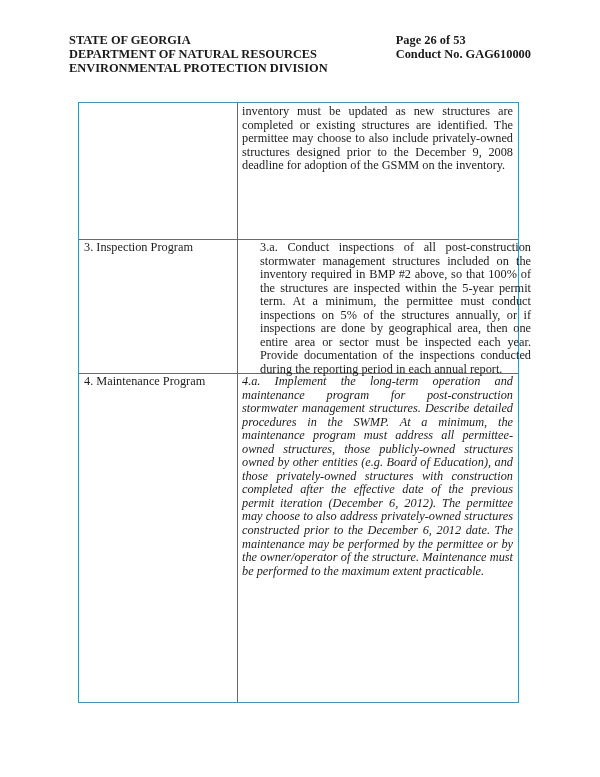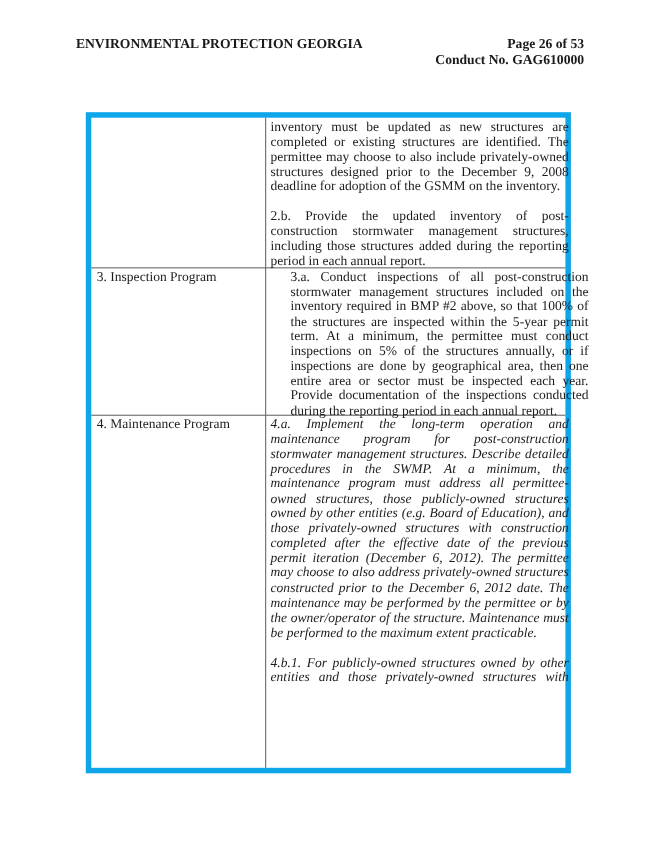--- a/index.html
+++ b/index.html
@@ -28,32 +28,31 @@
     .hdr-left {
       position: absolute;
       left: 0;
       top: 0;
       white-space: nowrap;
     }
     .hdr-right {
       position: absolute;
       right: 0;
       top: 0;
-      text-align: right;
       white-space: nowrap;
     }
     .hdr-line { display: block; }
 
     .permit-table {
       position: absolute;
       left: 78px;
       top: 102px;
       width: 441px;
       height: 601px;
-      border: 5px solid #0ea5e9;
+      border: 1px solid #0ea5e9;
       box-sizing: border-box;
     }
     .col-divider {
       position: absolute;
       left: 158px;
       top: 0;
       bottom: 0;
       width: 0;
       border-left: 1px solid #6a6a6a;
     }
@@ -84,42 +83,42 @@
     }
     .para + .para {
       margin-top: 13.55px;
     }
   </style>
 </head>
 <body>
 
 <div class="page-header">
   <div class="hdr-left">
-    <span class="hdr-line">ENVIRONMENTAL PROTECTION GEORGIA</span>
+    <span class="hdr-line">STATE OF GEORGIA</span>
+    <span class="hdr-line">DEPARTMENT OF NATURAL RESOURCES</span>
+    <span class="hdr-line">ENVIRONMENTAL PROTECTION DIVISION</span>
   </div>
   <div class="hdr-right">
     <span class="hdr-line">Page 26 of 53</span>
     <span class="hdr-line">Conduct No. GAG610000</span>
   </div>
 </div>
 
 <div class="permit-table">
   <div class="col-divider"></div>
   <div class="row-divider" style="top:136px;"></div>
   <div class="row-divider" style="top:270px;"></div>
 
   <div class="bmp-label" style="top:2px;"></div>
   <div class="req-cell" style="top:2px;">
     <p class="para">inventory must be updated as new structures are completed or existing structures are identified.  The permittee may choose to also include privately-owned structures designed prior to the December 9, 2008 deadline for adoption of the GSMM on the inventory.</p>
-    <p class="para">2.b. Provide the updated inventory of post-construction stormwater management structures, including those structures added during the reporting period in each annual report.</p>
   </div>
 
   <div class="bmp-label" style="top:138px;">3. Inspection Program</div>
   <div class="req-cell" style="top:138px;margin-left:18px;">
     <p class="para">3.a. Conduct inspections of all post-construction stormwater management structures included on the inventory required in BMP #2 above, so that 100% of the structures are inspected within the 5-year permit term.  At a minimum, the permittee must conduct inspections on 5% of the structures annually, or if inspections are done by geographical area, then one entire area or sector must be inspected each year. Provide documentation of the inspections conducted during the reporting period in each annual report.</p>
   </div>
 
   <div class="bmp-label" style="top:272px;">4.  Maintenance Program</div>
   <div class="req-cell" style="top:272px;font-style:italic;">
     <p class="para">4.a. Implement the long-term operation and maintenance program for post-construction stormwater management structures. Describe detailed procedures in the SWMP. At a minimum, the maintenance program must address all permittee-owned structures, those publicly-owned structures owned by other entities (e.g. Board of Education),  and those privately-owned structures with construction completed after the effective date of the previous permit iteration (December 6, 2012).  The permittee may choose to also address privately-owned structures constructed prior to the December 6, 2012 date.  The maintenance may be performed by the permittee or by the owner/operator of the structure. Maintenance must be performed to the maximum extent practicable.</p>
-    <p class="para" style="text-align-last: justify;">4.b.1. For publicly-owned structures owned by other entities and those privately-owned structures with</p>
   </div>
 </div>
 
 </body></html>

